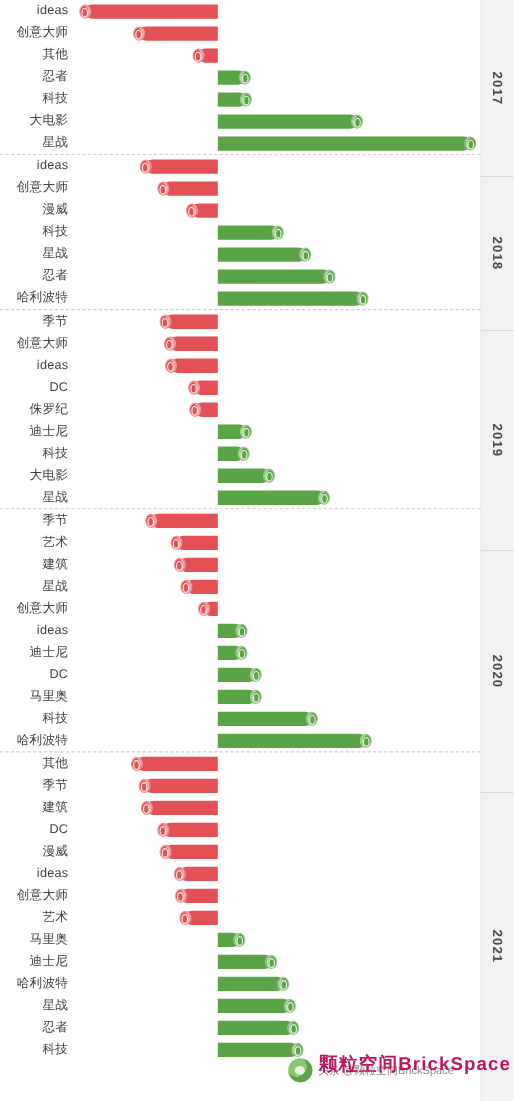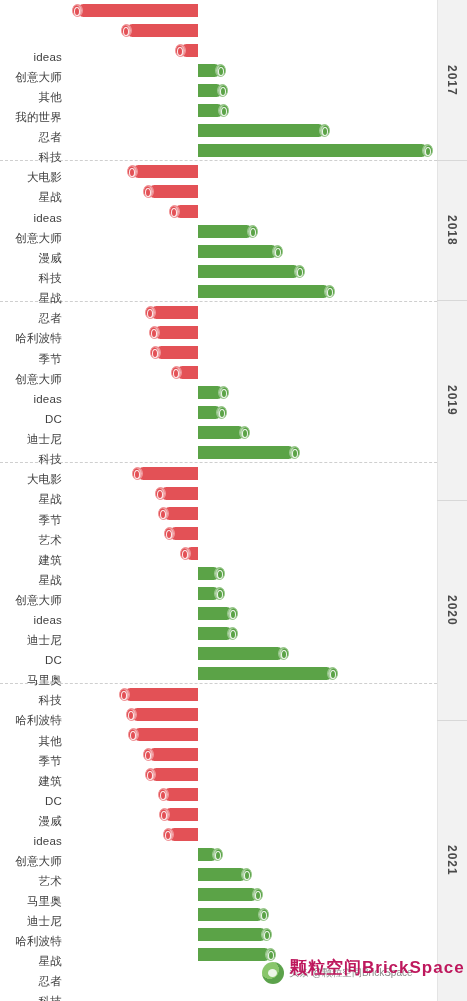--- a/index.html
+++ b/index.html
@@ -32,21 +32,20 @@
     left: 0;
     top: 0;
     width: 62px;
     height: 20px;
     line-height: 20px;
     text-align: right;
     font-size: 11.5px;
     color: #3f3f3f;
     white-space: nowrap;
     letter-spacing: 0.2px;
-    margin-top: 47px;
   }
   .bar {
     position: absolute;
     top: 4px;
     height: 13px;
   }
   .bar-neg {
     background: #e35156;
     border-top-left-radius: 7px 7px;
     border-bottom-left-radius: 7px 7px;
@@ -187,27 +186,20 @@
           </div>
         </div>
         <div class="row">
           <div class="row-label">其他</div>
           <div class="bar bar-neg" style="left: 180px; width: 18px;"></div>
           <div class="cap cap-neg" style="left: 175px;">
             <div class="cap-inner"></div>
           </div>
         </div>
         <div class="row">
-          <div class="row-label">我的世界</div>
-          <div class="bar bar-pos" style="left: 198px; width: 23px;"></div>
-          <div class="cap cap-pos" style="left: 215px;">
-            <div class="cap-inner"></div>
-          </div>
-        </div>
-        <div class="row">
           <div class="row-label">忍者</div>
           <div class="bar bar-pos" style="left: 198px; width: 25px;"></div>
           <div class="cap cap-pos" style="left: 217px;">
             <div class="cap-inner"></div>
           </div>
         </div>
         <div class="row">
           <div class="row-label">科技</div>
           <div class="bar bar-pos" style="left: 198px; width: 26px;"></div>
           <div class="cap cap-pos" style="left: 218px;">
@@ -299,20 +291,27 @@
           <div class="row-label">ideas</div>
           <div class="bar bar-neg" style="left: 155px; width: 43px;"></div>
           <div class="cap cap-neg" style="left: 150px;">
             <div class="cap-inner"></div>
           </div>
         </div>
         <div class="row">
           <div class="row-label">DC</div>
           <div class="bar bar-neg" style="left: 176px; width: 22px;"></div>
           <div class="cap cap-neg" style="left: 171px;">
+            <div class="cap-inner"></div>
+          </div>
+        </div>
+        <div class="row">
+          <div class="row-label">侏罗纪</div>
+          <div class="bar bar-neg" style="left: 177px; width: 21px;"></div>
+          <div class="cap cap-neg" style="left: 172px;">
             <div class="cap-inner"></div>
           </div>
         </div>
         <div class="row">
           <div class="row-label">迪士尼</div>
           <div class="bar bar-pos" style="left: 198px; width: 26px;"></div>
           <div class="cap cap-pos" style="left: 218px;">
             <div class="cap-inner"></div>
           </div>
         </div>

